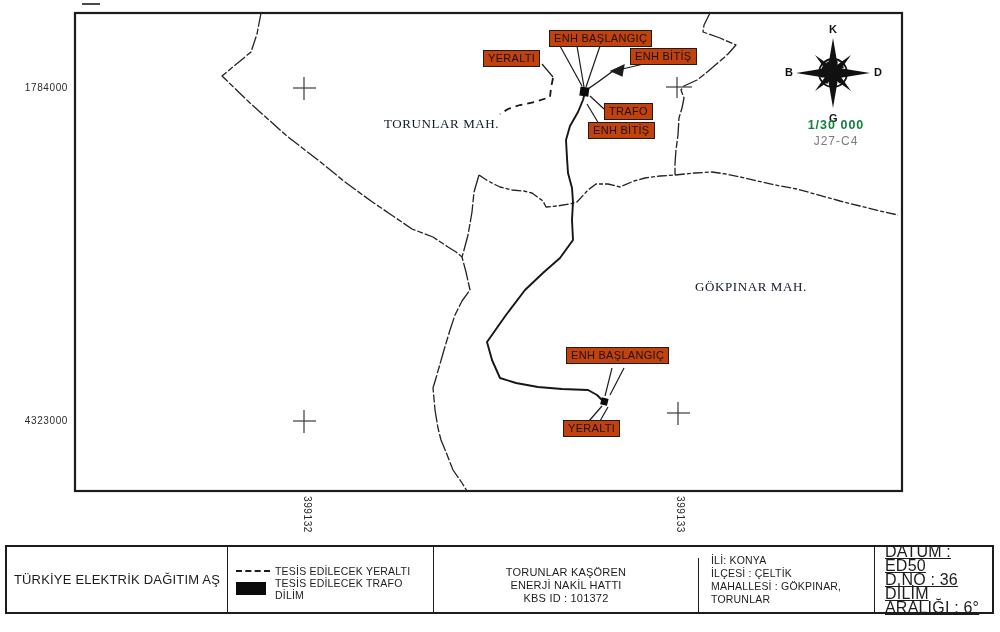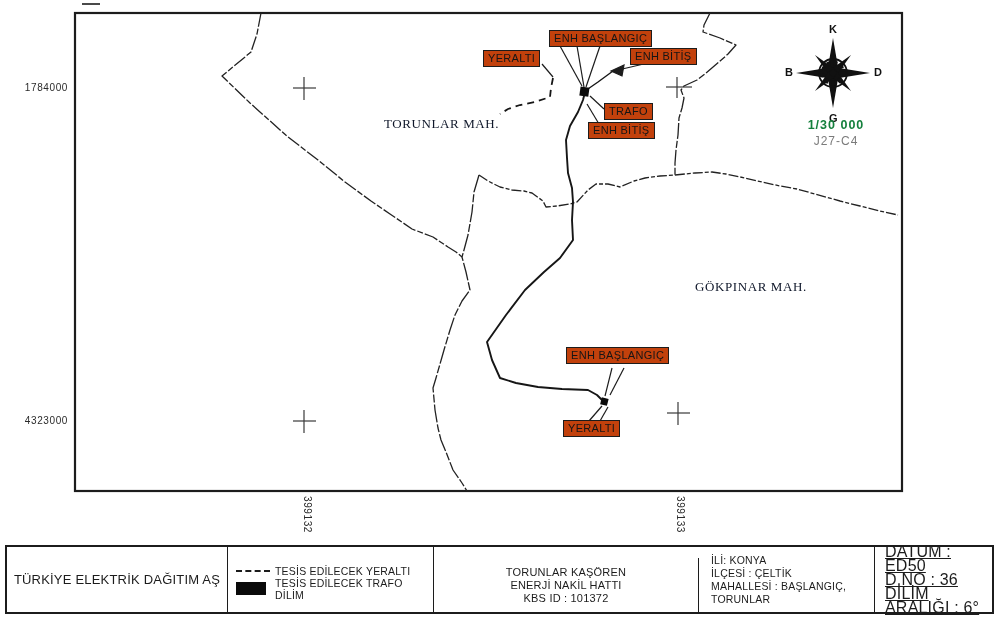--- a/index.html
+++ b/index.html
@@ -162,21 +162,21 @@
 
     <div class="tb-cell tb-project">
       <div>TORUNLAR KAŞÖREN</div>
       <div>ENERJİ NAKİL HATTI</div>
       <div>KBS ID : 101372</div>
     </div>
 
     <div class="tb-cell tb-location">
       <div>İLİ: KONYA</div>
       <div>İLÇESİ : ÇELTİK</div>
-      <div>MAHALLESİ : BAŞLANGIÇ,</div>
+      <div>MAHALLESİ : GÖKPINAR,</div>
       <div>TORUNLAR</div>
     </div>
 
     <div class="tb-cell tb-datum">
       <div>DATUM : ED50</div>
       <div>D.NO : 36</div>
       <div>DİLİM ARALIĞI : 6°</div>
     </div>
   </div>
 

